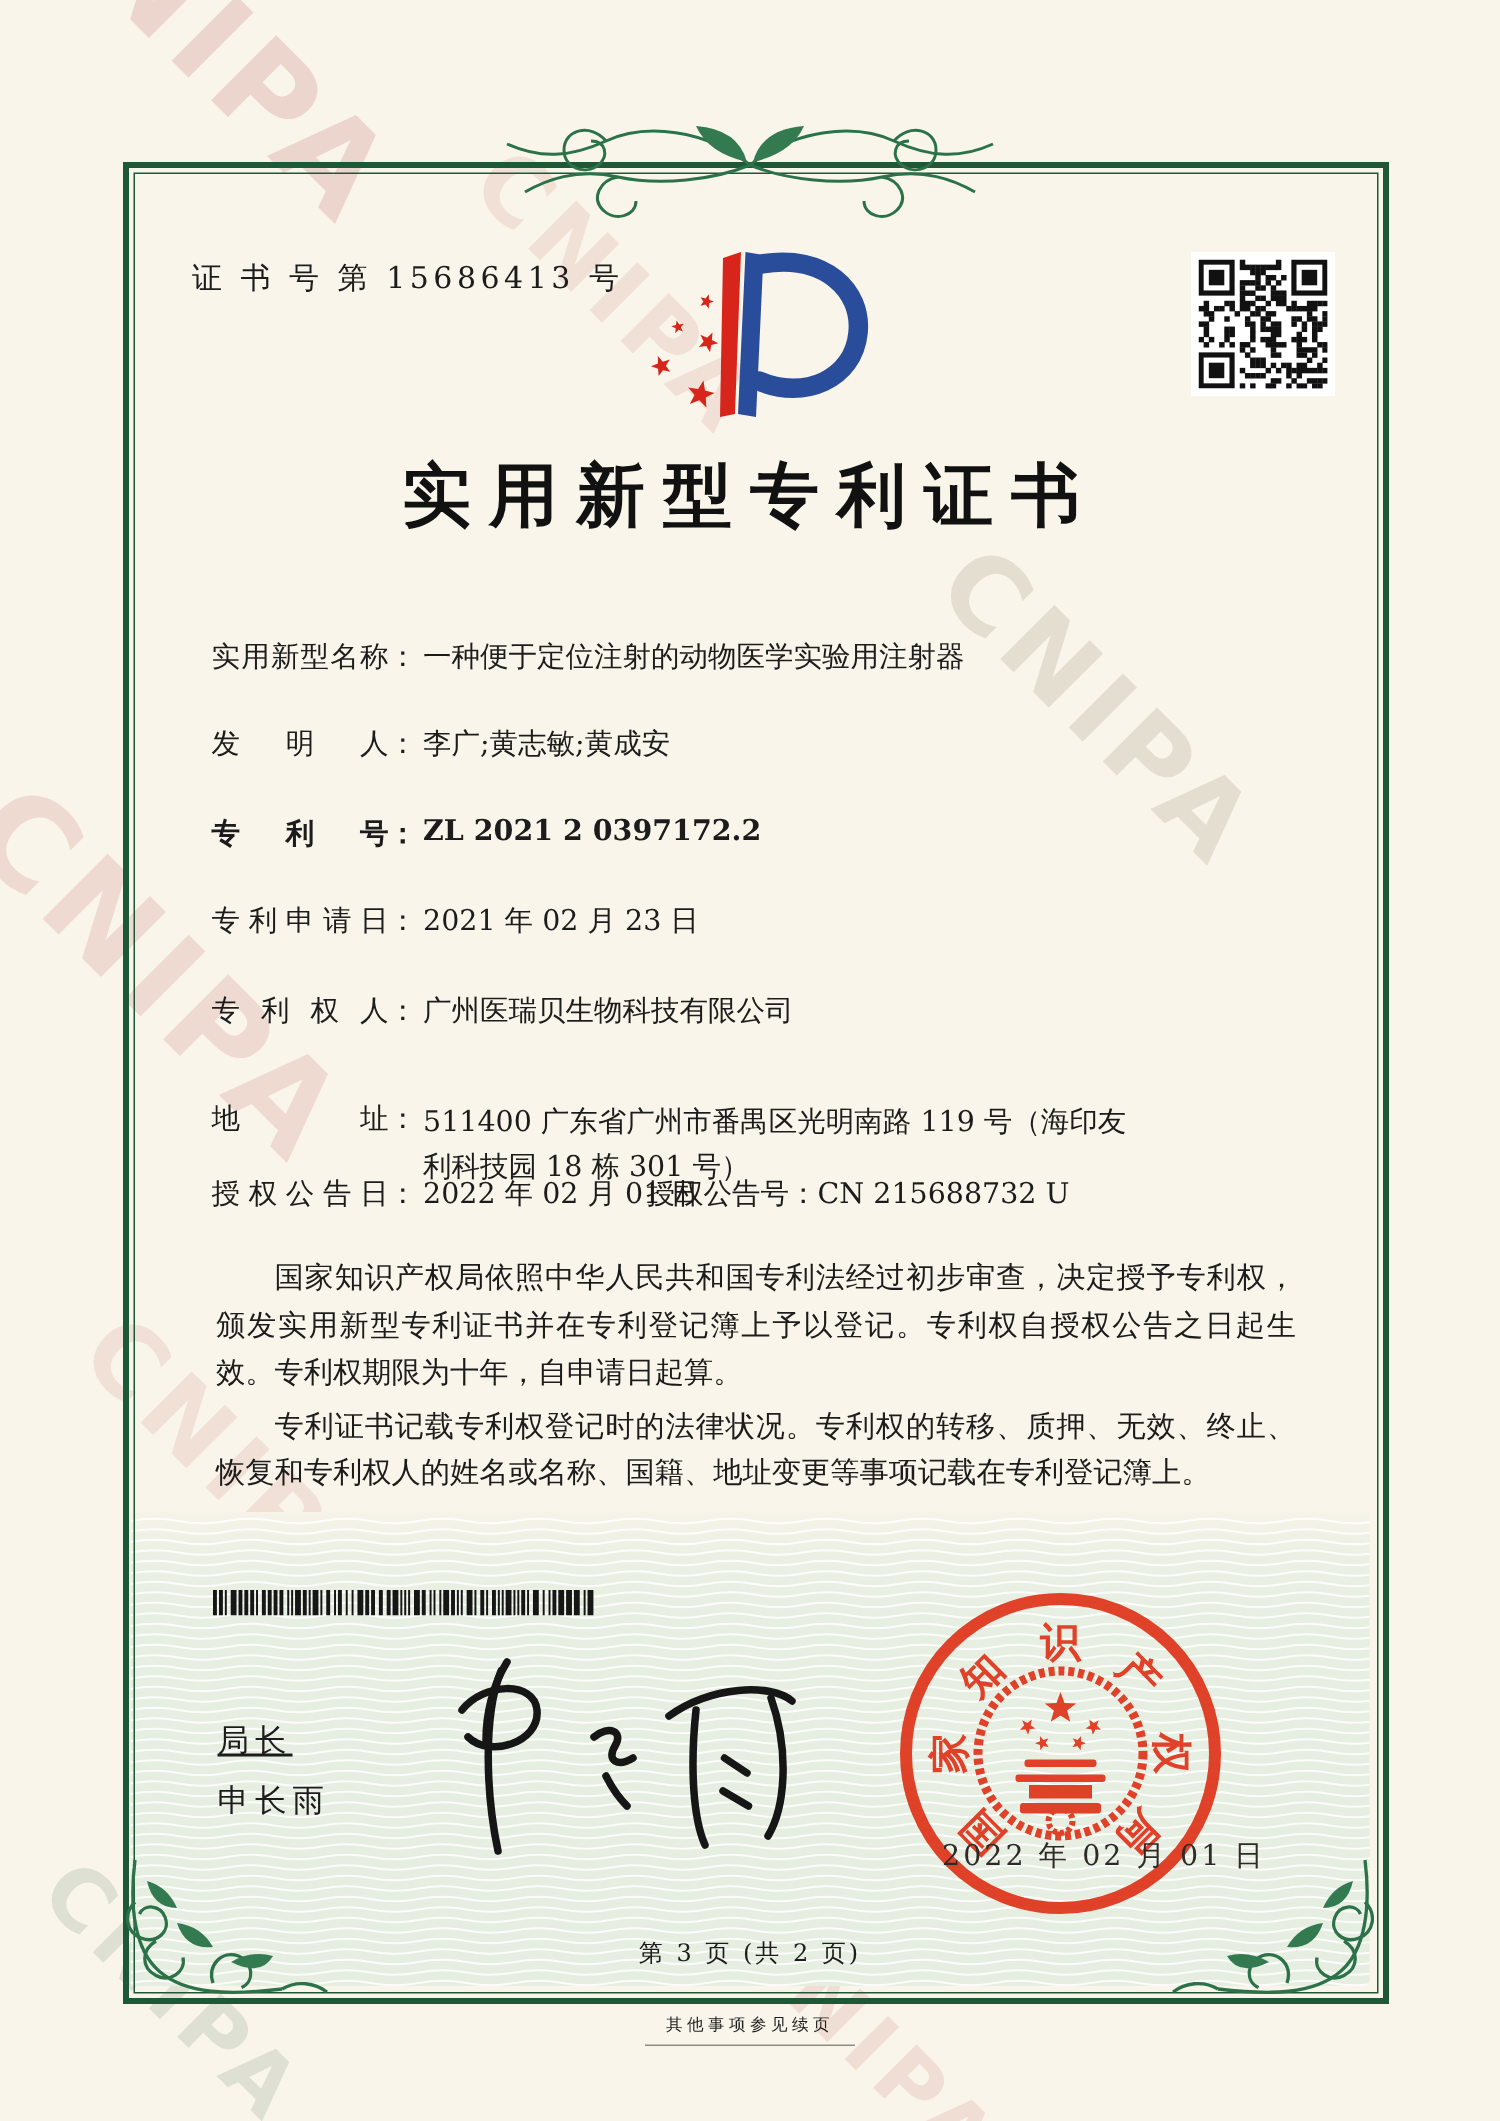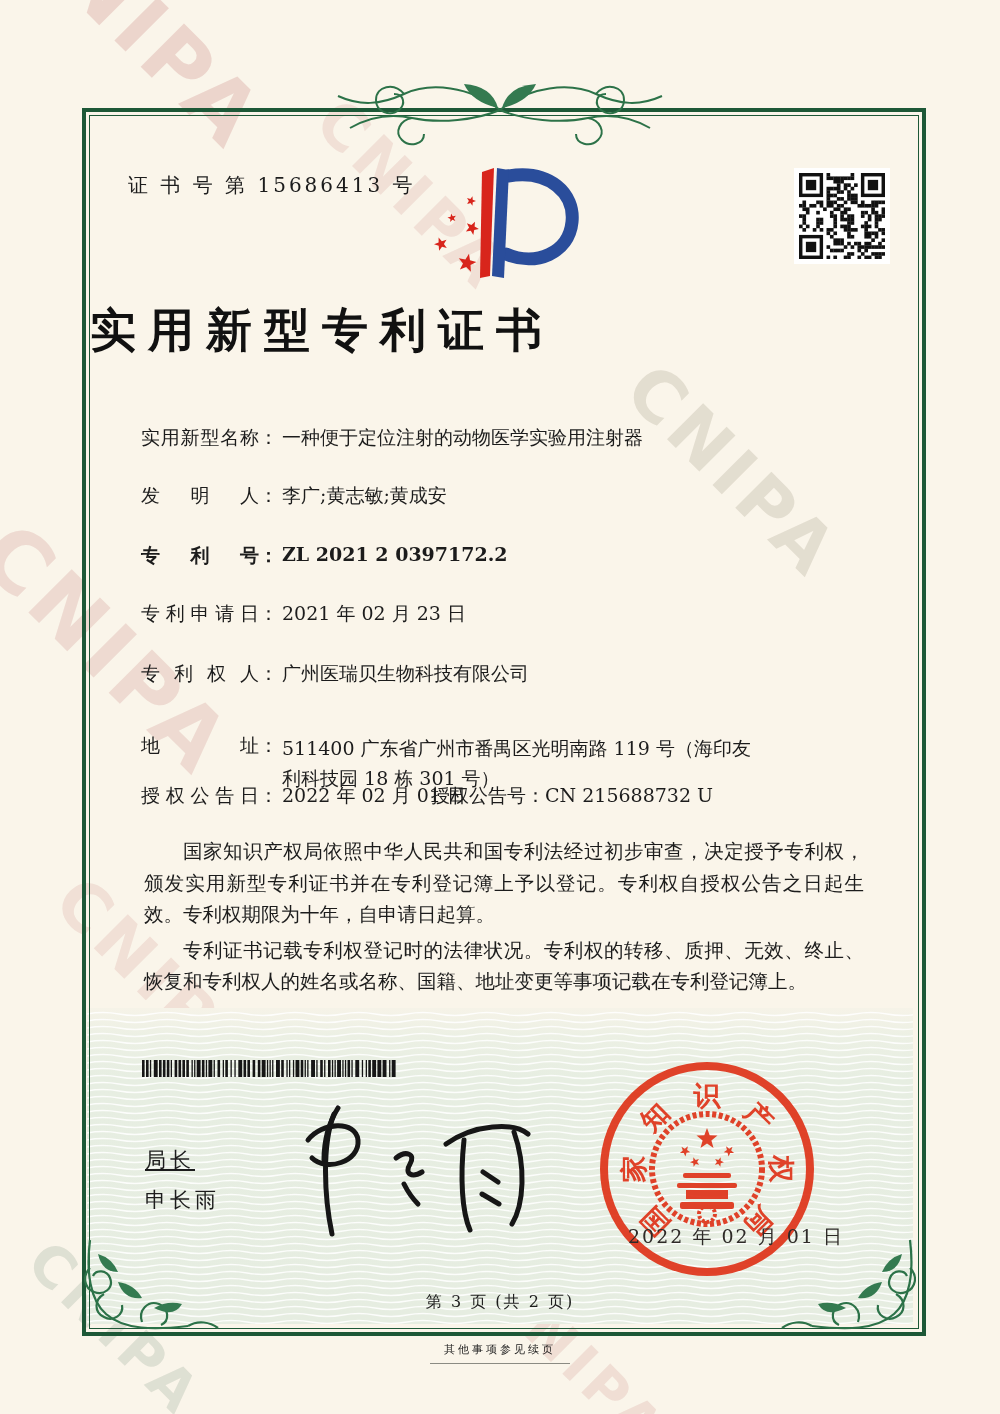--- a/index.html
+++ b/index.html
@@ -10,21 +10,21 @@
   .frame-outer{position:absolute;left:82px;top:108px;width:836px;height:1220px;
       border:4px solid #1d5837;pointer-events:none;z-index:5;}
   .frame-inner{position:absolute;left:3px;top:3px;right:3px;bottom:3px;border:1px solid #1d5837;}
   .greenzone{position:absolute;left:87px;top:1008px;width:826px;height:316px;z-index:1;
       background:linear-gradient(180deg,#f6f3e8 0,#ecf0e4 28px,#e7eee2 70px,#e6ede1 100%);}
   .greenzone svg{position:absolute;left:0;top:0;}
   .certno{position:absolute;left:128px;top:172px;font-size:20px;letter-spacing:3px;z-index:6;}
   .logo{position:absolute;left:424px;top:164px;z-index:6;}
   .qr{position:absolute;left:794px;top:168px;width:96px;height:96px;background:#fff;z-index:6;}
   .qr svg{position:absolute;left:5px;top:5px;}
-  .title{position:absolute;left:90px;top:300px;width:820px;font-size:46px;
+  .title{position:absolute;left:90px;top:300px;width:820px;text-align:center;font-size:46px;
       font-weight:bold;letter-spacing:12px;color:#111;z-index:6;}
   .frow{position:absolute;left:141px;font-size:19px;z-index:6;white-space:nowrap;}
   .flabel{display:inline-block;width:118px;text-align:justify;text-align-last:justify;vertical-align:top;}
   .fcolon{display:inline-block;vertical-align:top;}
   .fvalue{display:inline-block;vertical-align:top;margin-left:4px;}
   .fvalue.wrap{white-space:normal;width:470px;line-height:30px;}
   .fpair2{position:absolute;left:274px;top:0;white-space:nowrap;margin-left:16px;}
   .paras{position:absolute;left:140px;top:832px;width:728px;font-size:19.5px;line-height:31.5px;
       text-align:justify;z-index:6;}
   .paras p{margin:4px;text-indent:2em;}

